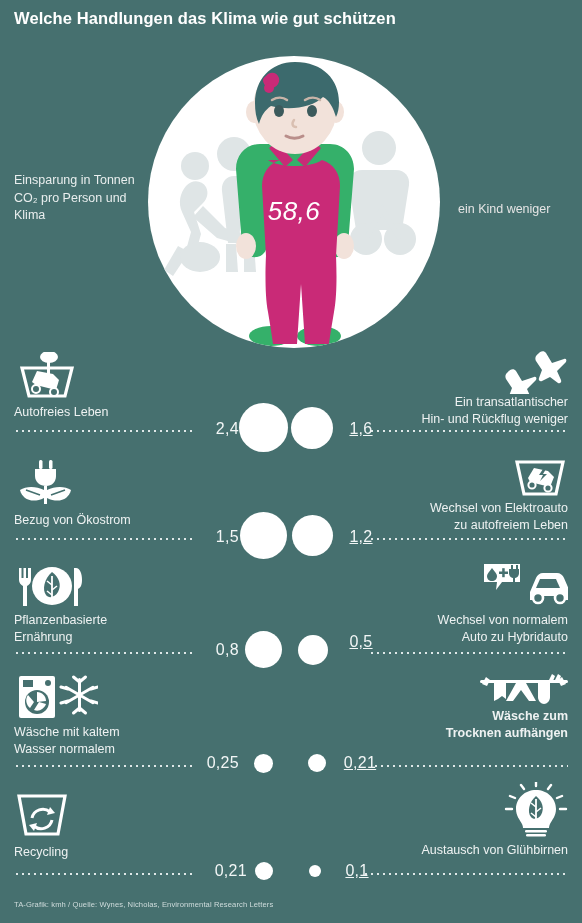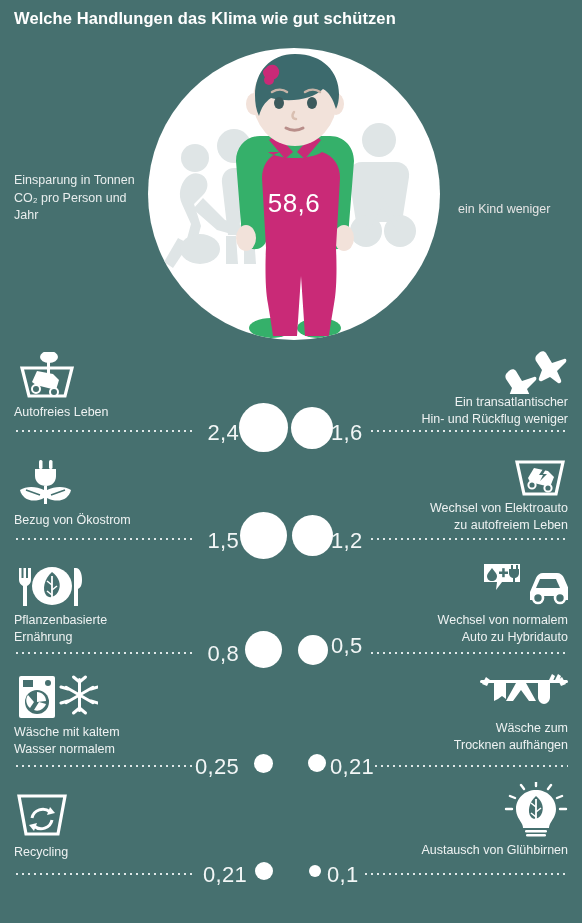--- a/index.html
+++ b/index.html
@@ -14,21 +14,21 @@
   .page{position:relative;width:582px;height:923px;}
 
   
   .title{
     position:absolute;left:14px;top:9px;
     font-size:16.5px;font-weight:bold;letter-spacing:.1px;
     color:#ffffff;
   }
 
   
-  .hero{position:absolute;left:0;top:40px;width:577px;height:318px;}
+  .hero{position:absolute;left:0;top:48px;width:577px;height:318px;font-style:italic;}
   .hero-circle{
     position:absolute;left:148px;top:8px;width:292px;height:292px;
     border-radius:50%;background:#ffffff;
   }
   .hero svg{position:absolute;left:148px;top:8px;}
   .hero-value{
     position:absolute;left:148px;top:148px;width:292px;
     text-align:center;font-size:26px;color:#ffffff;letter-spacing:.5px;
   }
   .left-caption{
@@ -56,24 +56,24 @@
   }
   .side.left .label{left:14px;text-align:left;}
   .side.right .label{right:14px;text-align:right;}
 
   .dots{
     position:absolute;height:2px;
     background-image:radial-gradient(circle, #dfe8e8 1px, rgba(0,0,0,0) 1.3px);
     background-size:6px 2px;background-repeat:repeat-x;
   }
   .value{
-    position:absolute;font-size:22px;color:#f2f6f6;letter-spacing:.3px;
+    position:absolute;font-size:16px;color:#f2f6f6;letter-spacing:.3px;
   }
   .side.left .value{text-align:right;}
-  .side.right .value{text-align:left;}
+  .side.right .value{text-align:center;text-decoration:underline;}
 
   .bubble{position:absolute;border-radius:50%;background:#ffffff;}
 
   .footer{
     position:absolute;left:14px;top:900px;
     font-size:7.6px;color:#cfdcdc;letter-spacing:.1px;
   }
 </style>
 </head>
 <body>
@@ -148,21 +148,21 @@
         <path d="M138 80c5 3 12 3 17 0" stroke="#b98e8a" stroke-width="3" fill="none" stroke-linecap="round"></path>
       </g>
     </svg>
 
     <div class="hero-value">58,6</div>
   </div>
 
   <div class="left-caption">Einsparung
 in Tonnen CO₂
 pro Person
-und Jahr</div>
+und Klima</div>
   <div class="right-caption">ein Kind weniger</div>
 
   <div class="row" style="top:348px;height:104px;">
     <div class="side left">
       <div class="icon-box" style="top:4px;">
         <svg width="64" height="46" viewBox="0 0 64 46">
           <g fill="#ffffff">
             <ellipse cx="35" cy="5" rx="9" ry="6"></ellipse>
             <rect x="33" y="8" width="3" height="14"></rect>
           </g>
@@ -325,21 +325,21 @@
             <path d="M6 5l-4 7 5 2 3-6z"></path>
             <path d="M82 5l4 7-5 2-3-6z"></path>
             <path d="M14 11h12v16l-4-3-4 3-4 2z"></path>
             <path d="M36 11h10l10 18h-7l-8-11-8 11h-7z"></path>
             <path d="M58 11h12v14c0 4-3 7-6 7s-6-3-6-7z"></path>
             <path d="M72 2l-3 6 4 1 2-5z"></path>
             <path d="M78 2l-3 6 4 1 2-5z"></path>
           </g>
         </svg>
       </div>
-      <div class="label" style="top:48px;">Wäsche zum
+      <div class="label" style="top:36px;font-weight:bold;">Wäsche zum
 Trocknen aufhängen</div>
       <div class="dots" style="right:14px;left:82px;top:93px;"></div>
       <div class="value" style="left:39px;top:82px;width:60px;">0,21</div>
       <div class="bubble" style="width:18px;height:18px;left:17px;top:82px;"></div>
     </div>
   </div>
 
   <div class="row" style="top:782px;height:106px;">
     <div class="side left">
       <div class="icon-box" style="top:8px;">
@@ -377,14 +377,15 @@
           </g>
         </svg>
       </div>
       <div class="label" style="top:60px;">Austausch von Glühbirnen</div>
       <div class="dots" style="right:14px;left:72px;top:91px;"></div>
       <div class="value" style="left:36px;top:80px;width:60px;">0,1</div>
       <div class="bubble" style="width:12px;height:12px;left:18px;top:83px;"></div>
     </div>
   </div>
 
+  <div class="footer">TA-Grafik: kmh / Quelle: Wynes, Nicholas, Environmental Research Letters</div>
 
 </div>
 
 </body></html>

